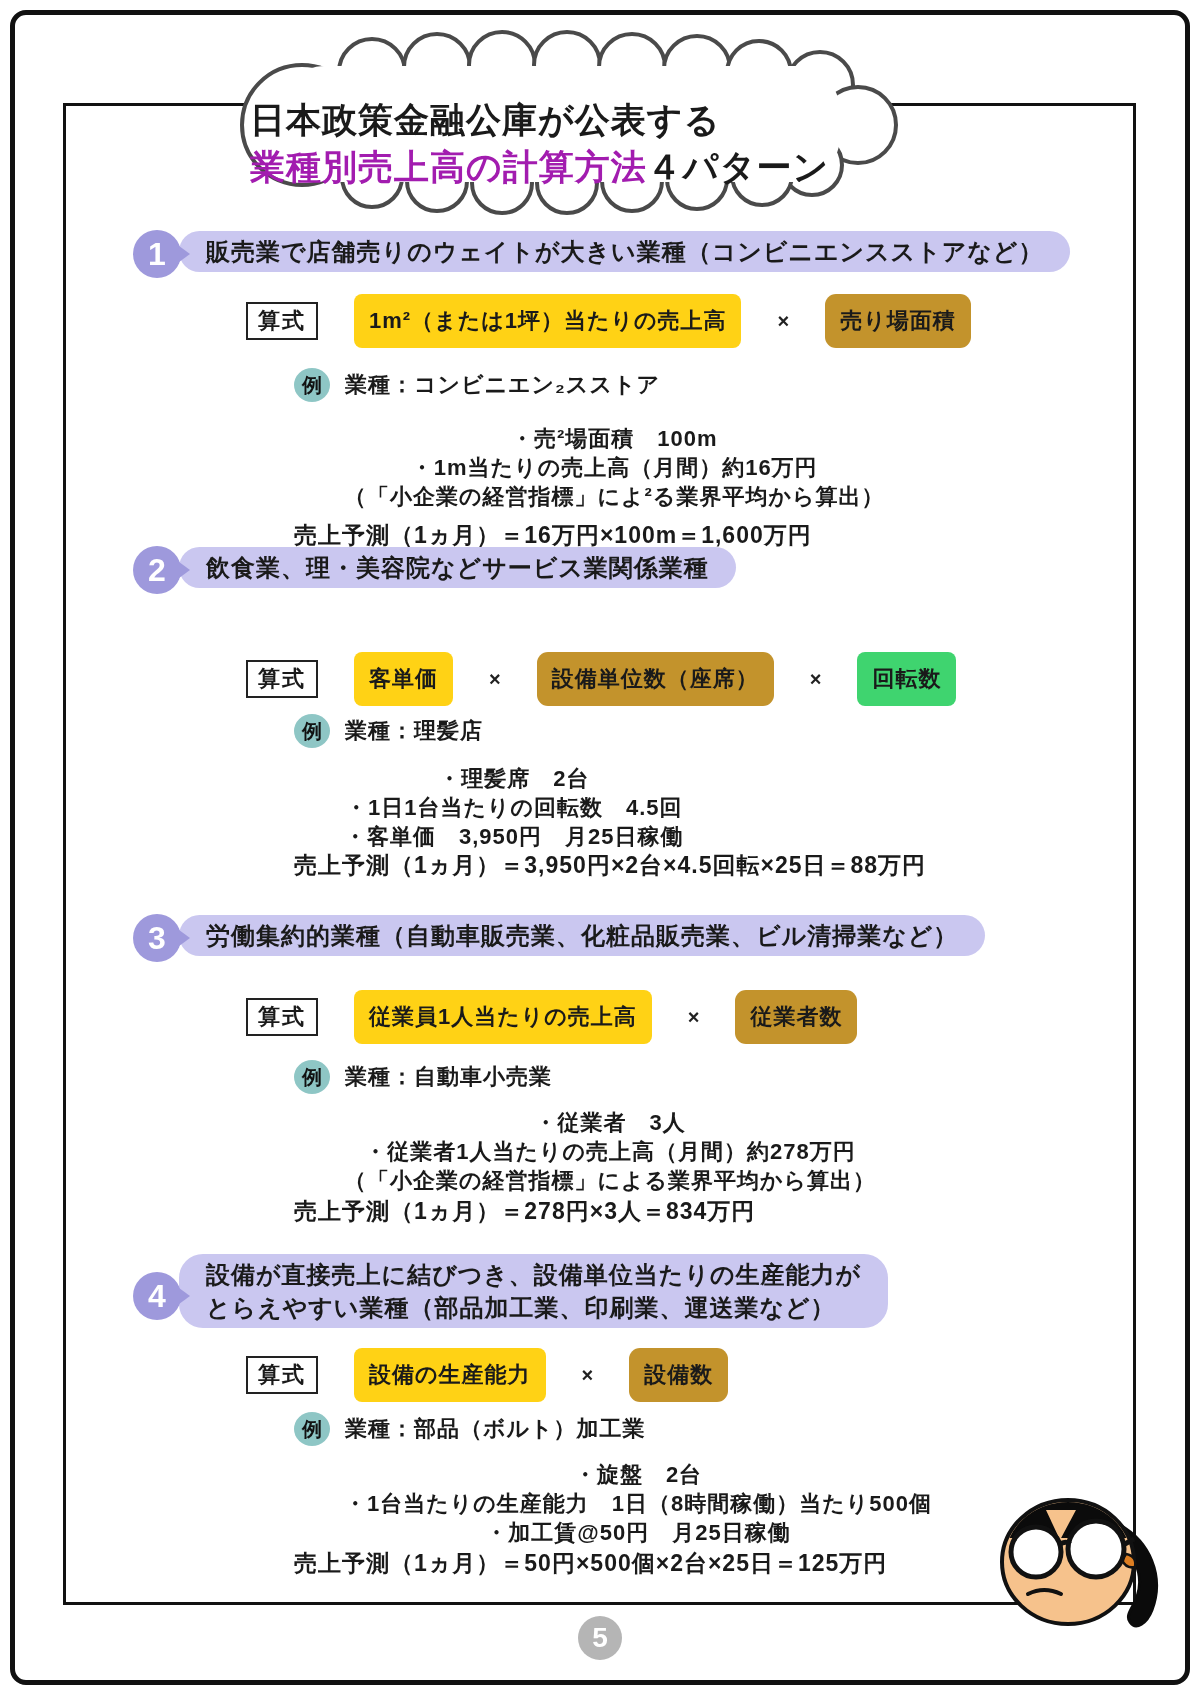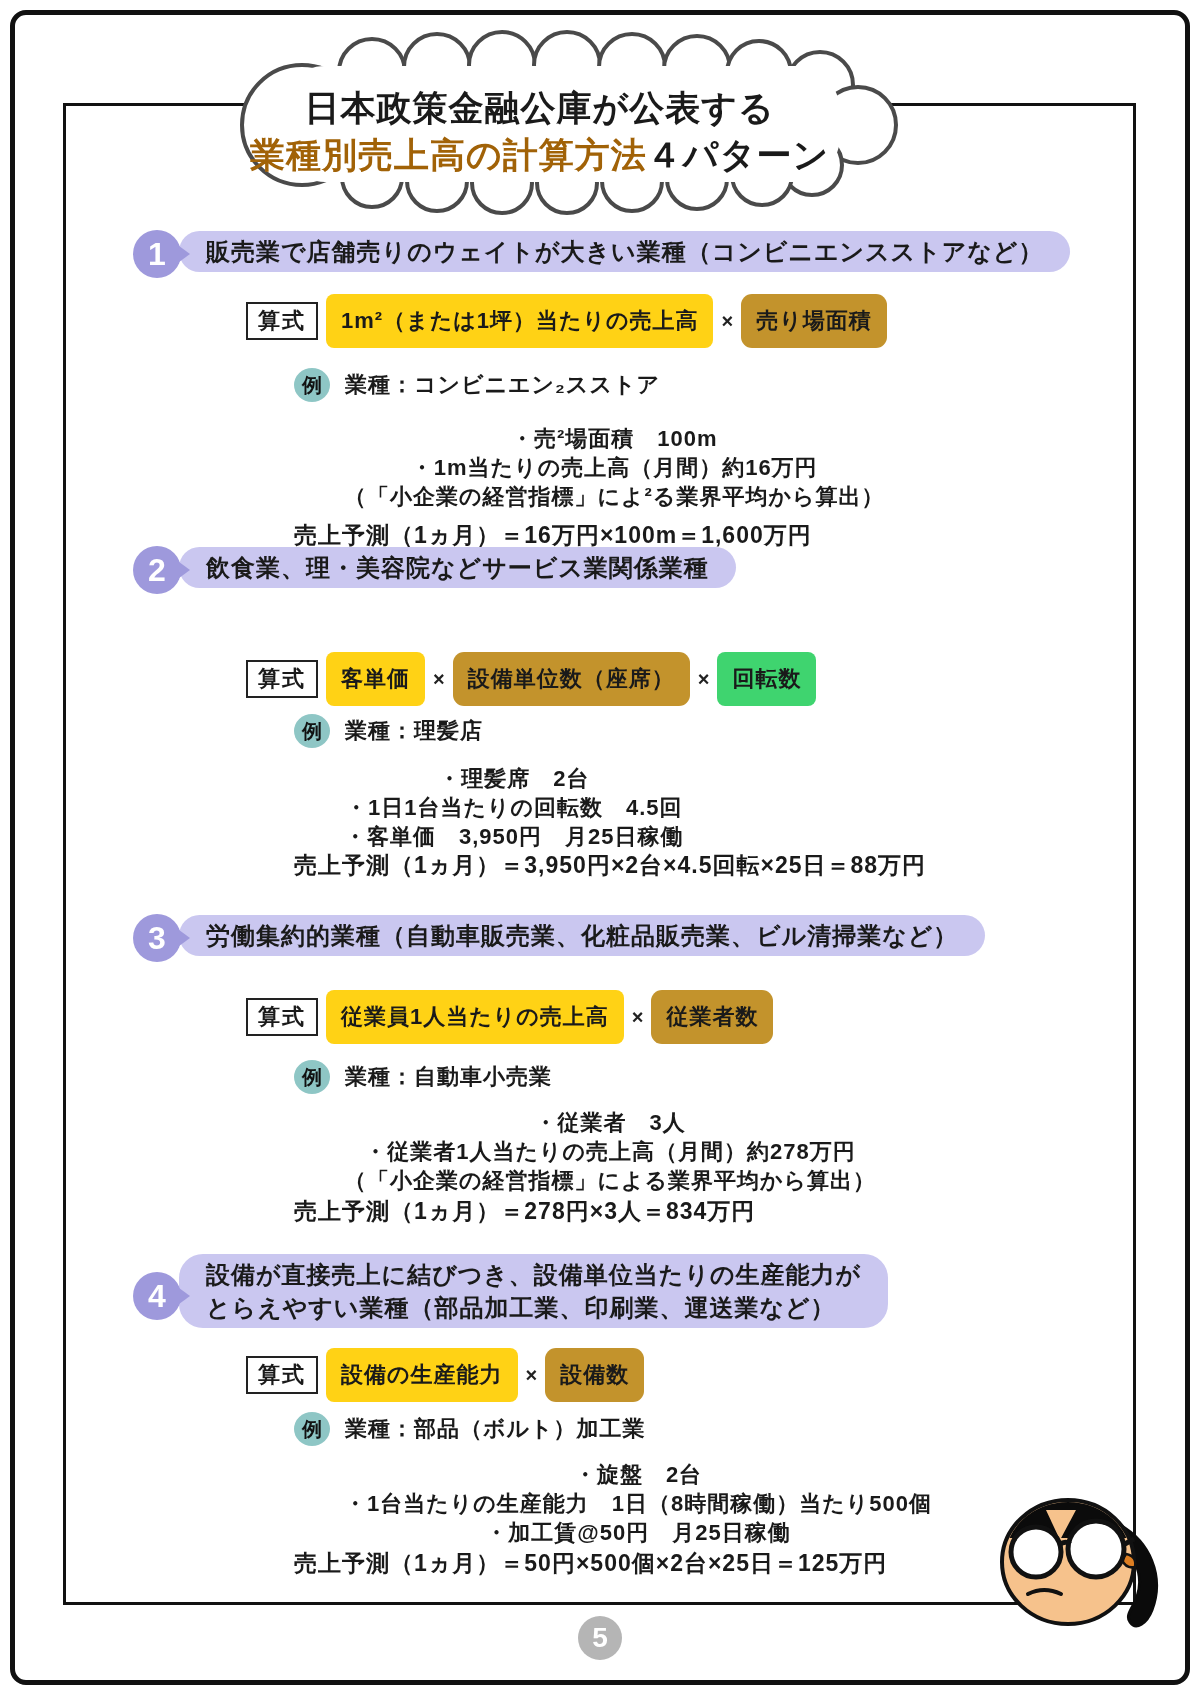--- a/index.html
+++ b/index.html
@@ -6,22 +6,22 @@
   .page{
     position:relative;width:1200px;height:1695px;background:#fff;overflow:hidden;
     font-family:"Liberation Sans","DejaVu Sans",sans-serif;color:#1a1a1a;
   }
   .outer-border{position:absolute;inset:10px;border:5px solid #111;border-radius:16px;z-index:1;}
   .inner-box{position:absolute;left:63px;top:103px;width:1073px;height:1502px;border:3px solid #111;box-sizing:border-box;z-index:1;}
 
   
   .bubble{position:absolute;left:222px;top:28px;width:680px;height:195px;z-index:3;}
   .bubble svg{position:absolute;inset:0;}
-  .bubble-title{position:absolute;left:28px;top:56px;font-size:35px;font-weight:700;line-height:47px;letter-spacing:1px;white-space:nowrap;text-align:center;}
-  .title-accent{color:#a16207;}
+  .bubble-title{position:absolute;left:28px;top:68px;font-size:35px;font-weight:700;line-height:47px;letter-spacing:1px;white-space:nowrap;}
+  .title-accent{color:#a21caf;}
 
   
   .num-circle{
     position:absolute;left:133px;width:48px;height:48px;border-radius:50%;
     background:#9e99dc;color:#fff;font-size:32px;font-weight:700;
     display:flex;align-items:center;justify-content:center;z-index:4;
   }
   .num-arrow{
     position:absolute;left:175px;width:0;height:0;z-index:4;
     border-top:11px solid transparent;border-bottom:11px solid transparent;border-left:15px solid #9e99dc;
@@ -29,21 +29,21 @@
 
   
   .banner{
     position:absolute;left:179px;background:#cac7f0;border-radius:24px;
     display:inline-flex;flex-direction:column;justify-content:center;
     padding:4px 27px;font-size:24px;font-weight:700;line-height:33px;
     letter-spacing:1px;white-space:nowrap;z-index:2;
   }
 
   
-  .formula-row{position:absolute;left:246px;display:flex;align-items:center;gap:8px;z-index:2;}
+  .formula-row{position:absolute;left:246px;display:flex;align-items:center;gap:36px;z-index:2;}
   .formula-label{
     border:2px solid #222;background:#fff;padding:2px 10px;
     font-size:22px;font-weight:700;letter-spacing:2px;
   }
   .badge{padding:12px 15px;border-radius:8px;font-size:22px;font-weight:700;letter-spacing:1px;white-space:nowrap;}
   .c-yellow{background:#ffd215;}
   .c-gold{background:#c3932c;border-radius:11px;}
   .c-green{background:#3fd46f;}
   .times{font-size:20px;font-weight:700;color:#222;}
 

